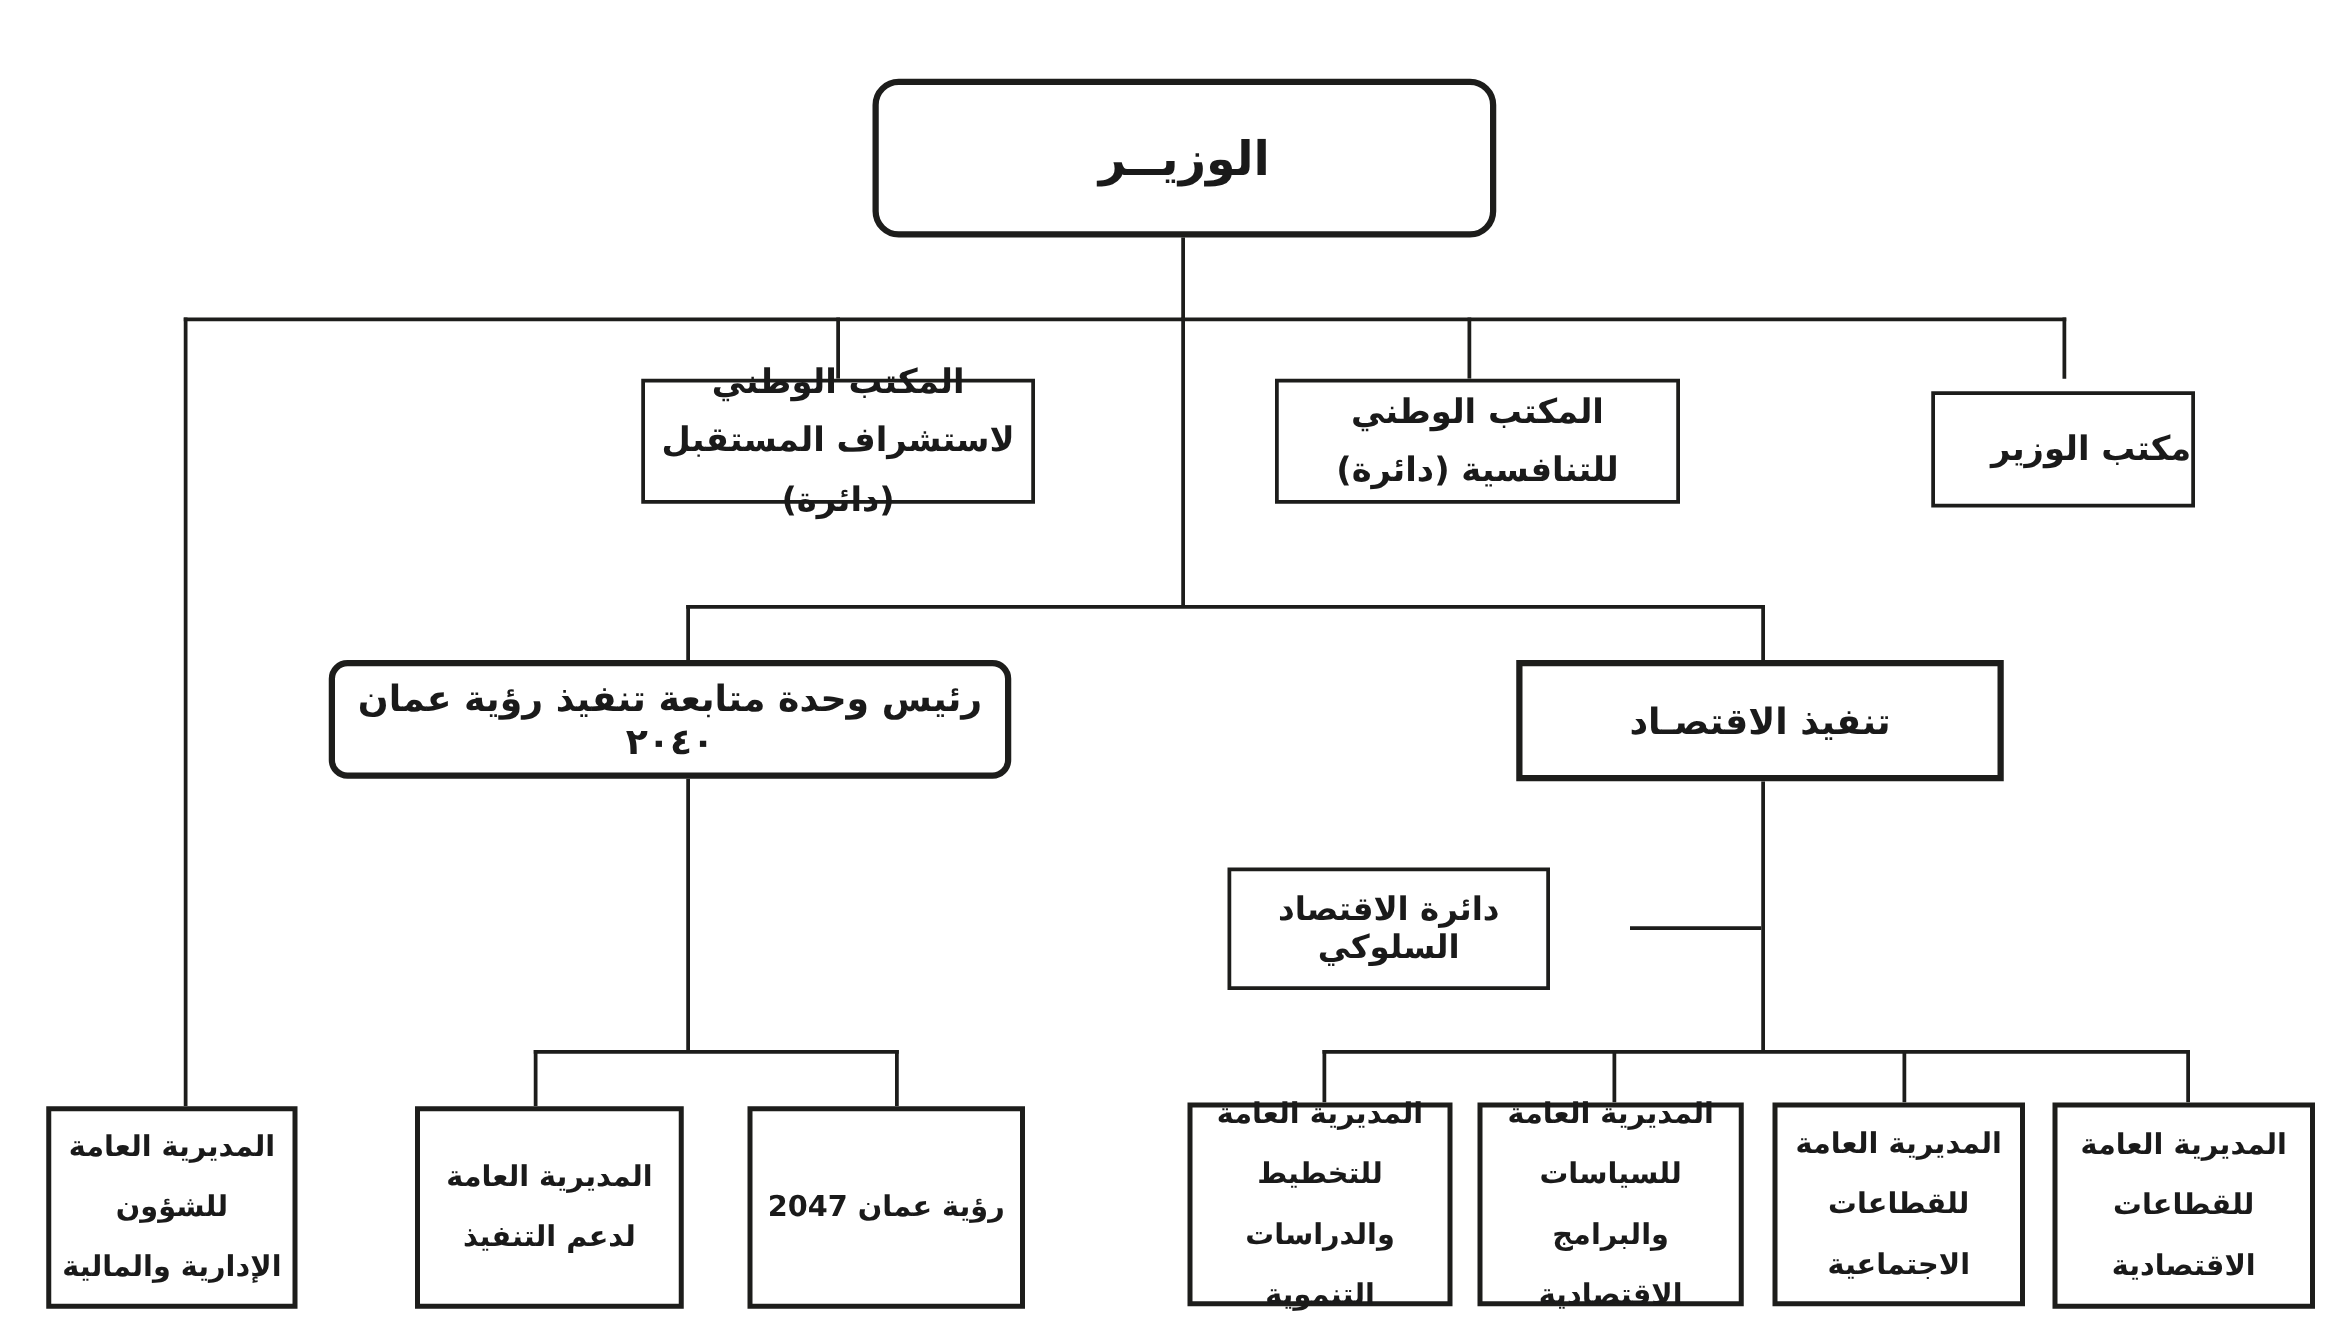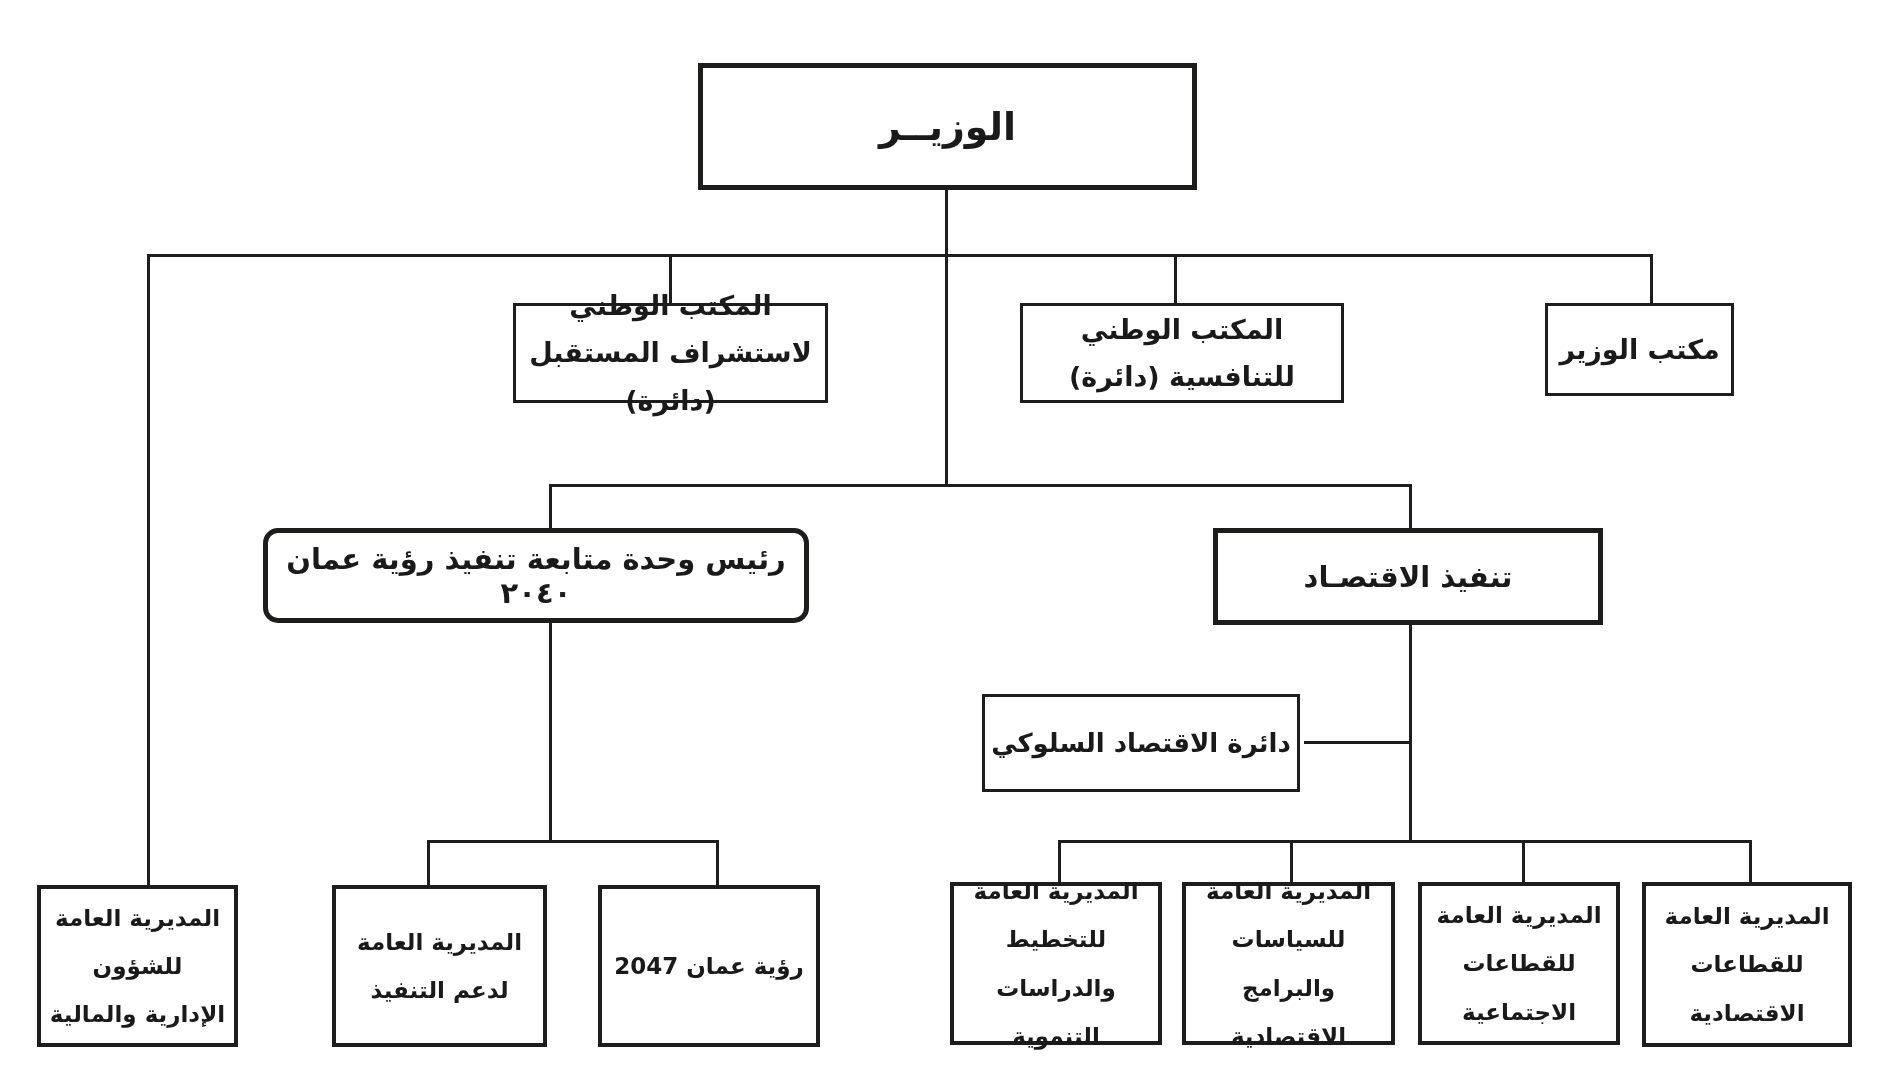--- a/index.html
+++ b/index.html
@@ -34,21 +34,21 @@
     width: 100%;
   }
   .b-thick  { border-width: 5px; }
   .b-mid    { border-width: 4px; }
   .line {
     position: absolute;
     background: #1d1d1b;
     z-index: 1;
   }
   
-  .t-root  { font-size: 38px; letter-spacing: 1px; }
+  .t-root  { font-size: 38px; letter-spacing: 1px; border-radius: 21px; }
   .t-row2  { font-size: 27px; line-height: 1.75; }
   .t-row3  { font-size: 29px; }
   .t-dept  { font-size: 26px; }
   .t-leaf  { font-size: 23px; line-height: 2.1; justify-content: center; }
 </style>
 </head>
 <body>
 
 <div class="canvas">
 
@@ -81,33 +81,33 @@
   <div class="box t-row2" style="left:513px; top:303px; width:315px; height:100px;">
     <span class="lbl">المكتب الوطني
 لاستشراف المستقبل (دائرة)</span>
   </div>
 
   <div class="box t-row2" style="left:1020px; top:303px; width:324px; height:100px;">
     <span class="lbl">المكتب الوطني
 للتنافسية (دائرة)</span>
   </div>
 
-  <div class="box t-row2" style="left:1545px; top:303px; width:189px; height:93px;">
+  <div class="box t-row2" style="left:1545px; top:313px; width:211px; height:93px;text-align:right;">
     <span class="lbl">مكتب الوزير</span>
   </div>
 
   <div class="box b-thick t-row3" style="left:263px; top:528px; width:546px; height:95px;border-radius:15px;">
     <span class="lbl">رئيس وحدة متابعة تنفيذ رؤية عمان ٢٠٤٠</span>
   </div>
 
   <div class="box b-thick t-row3" style="left:1213px; top:528px; width:390px; height:97px;">
     <span class="lbl">تنفيذ الاقتصـاد</span>
   </div>
 
-  <div class="box t-dept" style="left:982px; top:694px; width:318px; height:98px;">
+  <div class="box t-dept" style="left:982px; top:694px; width:258px; height:98px;">
     <span class="lbl">دائرة الاقتصاد السلوكي</span>
   </div>
 
   <div class="box b-mid t-leaf" style="left:37px; top:885px; width:201px; height:162px;">
     <span class="lbl">المديرية العامة
 للشؤون
 الإدارية والمالية</span>
   </div>
 
   <div class="box b-mid t-leaf" style="left:332px; top:885px; width:215px; height:162px;">

